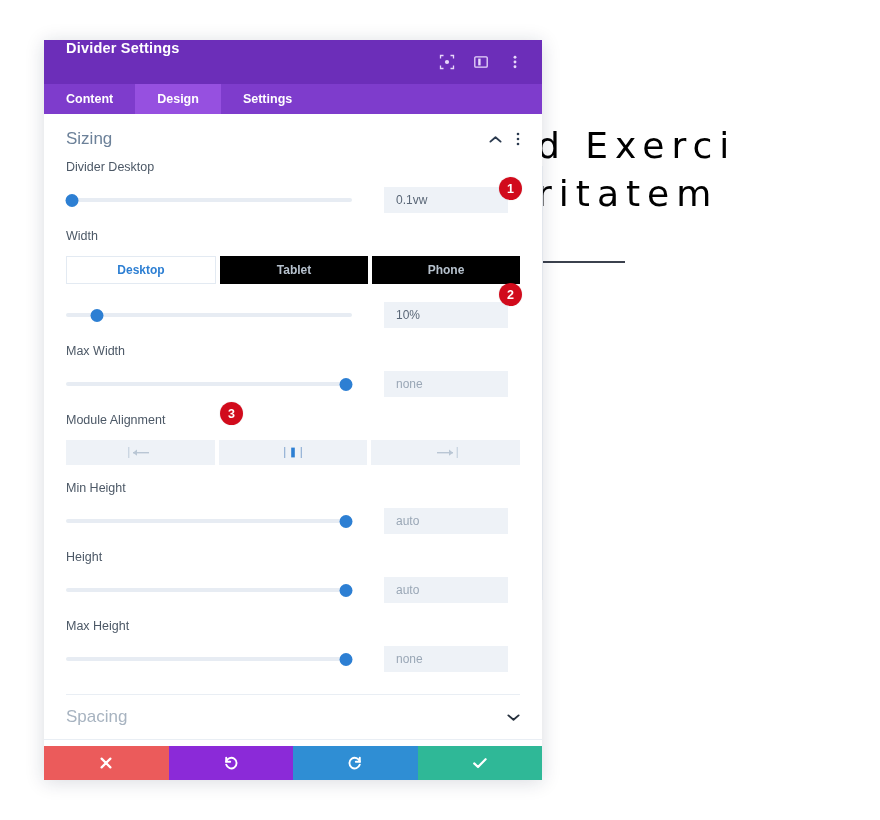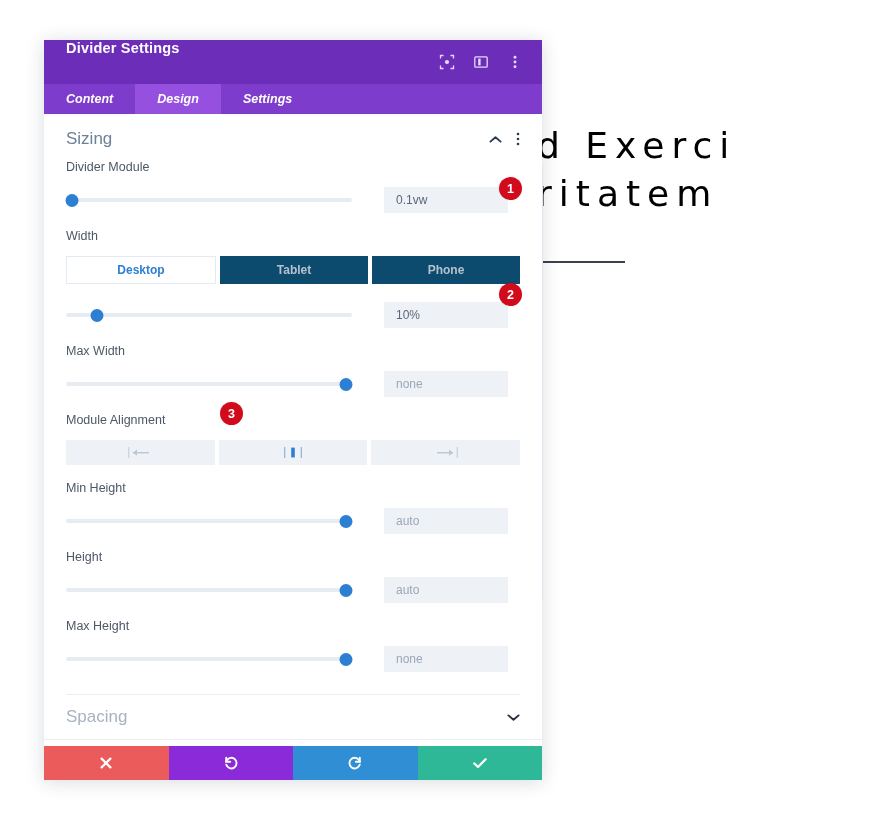--- a/index.html
+++ b/index.html
@@ -108,21 +108,20 @@
     align-items: stretch;
     flex: none;
   }
   .modal-tab {
     padding: 0 22px;
     display: flex; align-items: center;
     color: #ffffff;
     font-size: 12.5px;
     font-weight: bold;
     cursor: pointer;
-    font-style: italic;
   }
   .modal-tab.active { background: #9650e0; }
 
   .modal-body {
     flex: 1;
     background: #ffffff;
     overflow: hidden;
     position: relative;
   }
 
@@ -193,21 +192,21 @@
 
   
   .resp-tabs {
     display: flex;
     gap: 4px;
     margin-bottom: 18px;
   }
   .resp-tab {
     flex: 1;
     height: 28px;
-    background: #0c4a6e;
+    background: #000000;
     display: flex; align-items: center; justify-content: center;
     font-size: 12px;
     color: #b6c1cd;
     font-weight: bold;
     cursor: pointer;
   }
   .resp-tab.active {
     background: #ffffff;
     border: 1px solid #e3eaf2;
     color: #2d7fd3;
@@ -340,21 +339,21 @@
               <svg width="4" height="14" viewBox="0 0 4 14" fill="currentColor">
                 <circle cx="2" cy="2" r="1.3"></circle>
                   <circle cx="2" cy="7" r="1.3"></circle>
                   <circle cx="2" cy="12" r="1.3"></circle>
               </svg>
             </span>
           </div>
         </div>
 
         <div class="field">
-          <span class="field-label">Divider Module</span>
+          <span class="field-label">Divider Desktop</span>
           <div class="slider-row">
             <div class="slider-wrap">
               <div class="slider-track"></div>
               <div class="slider-handle" style="left:2%"></div>
             </div>
             <div class="value-box">0.1vw</div>
           </div>
         </div>
 
         <div class="field">

